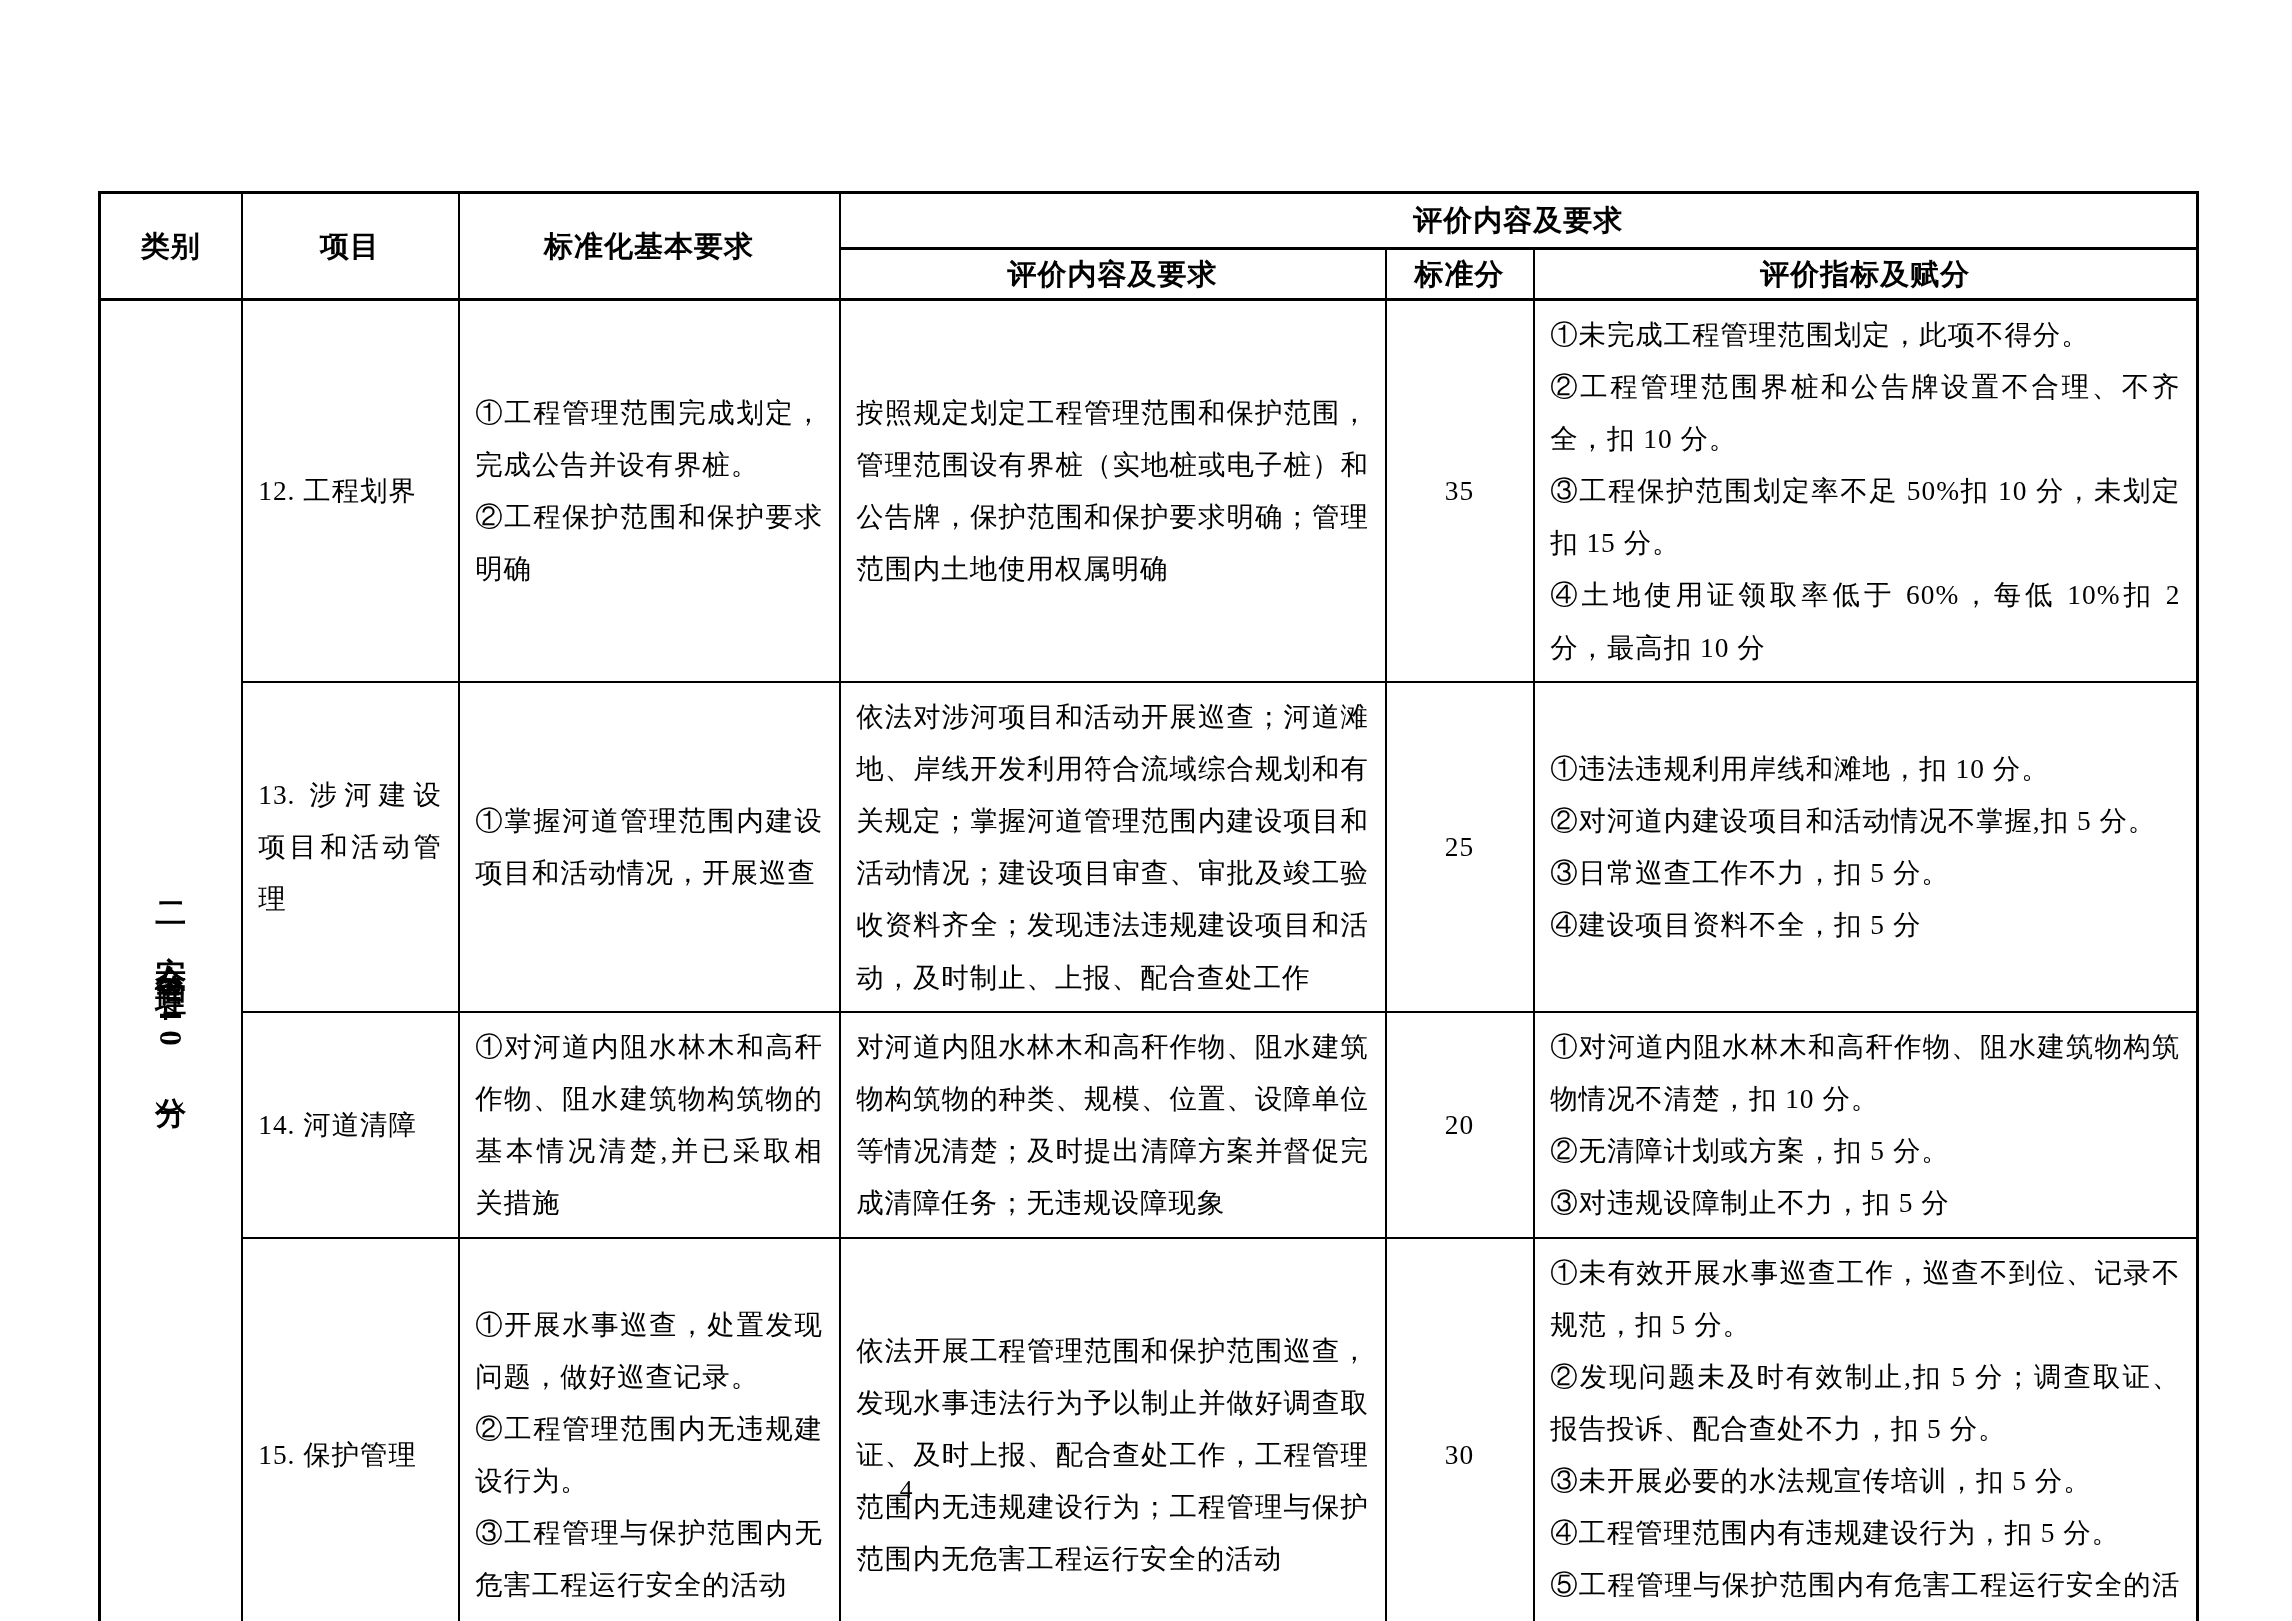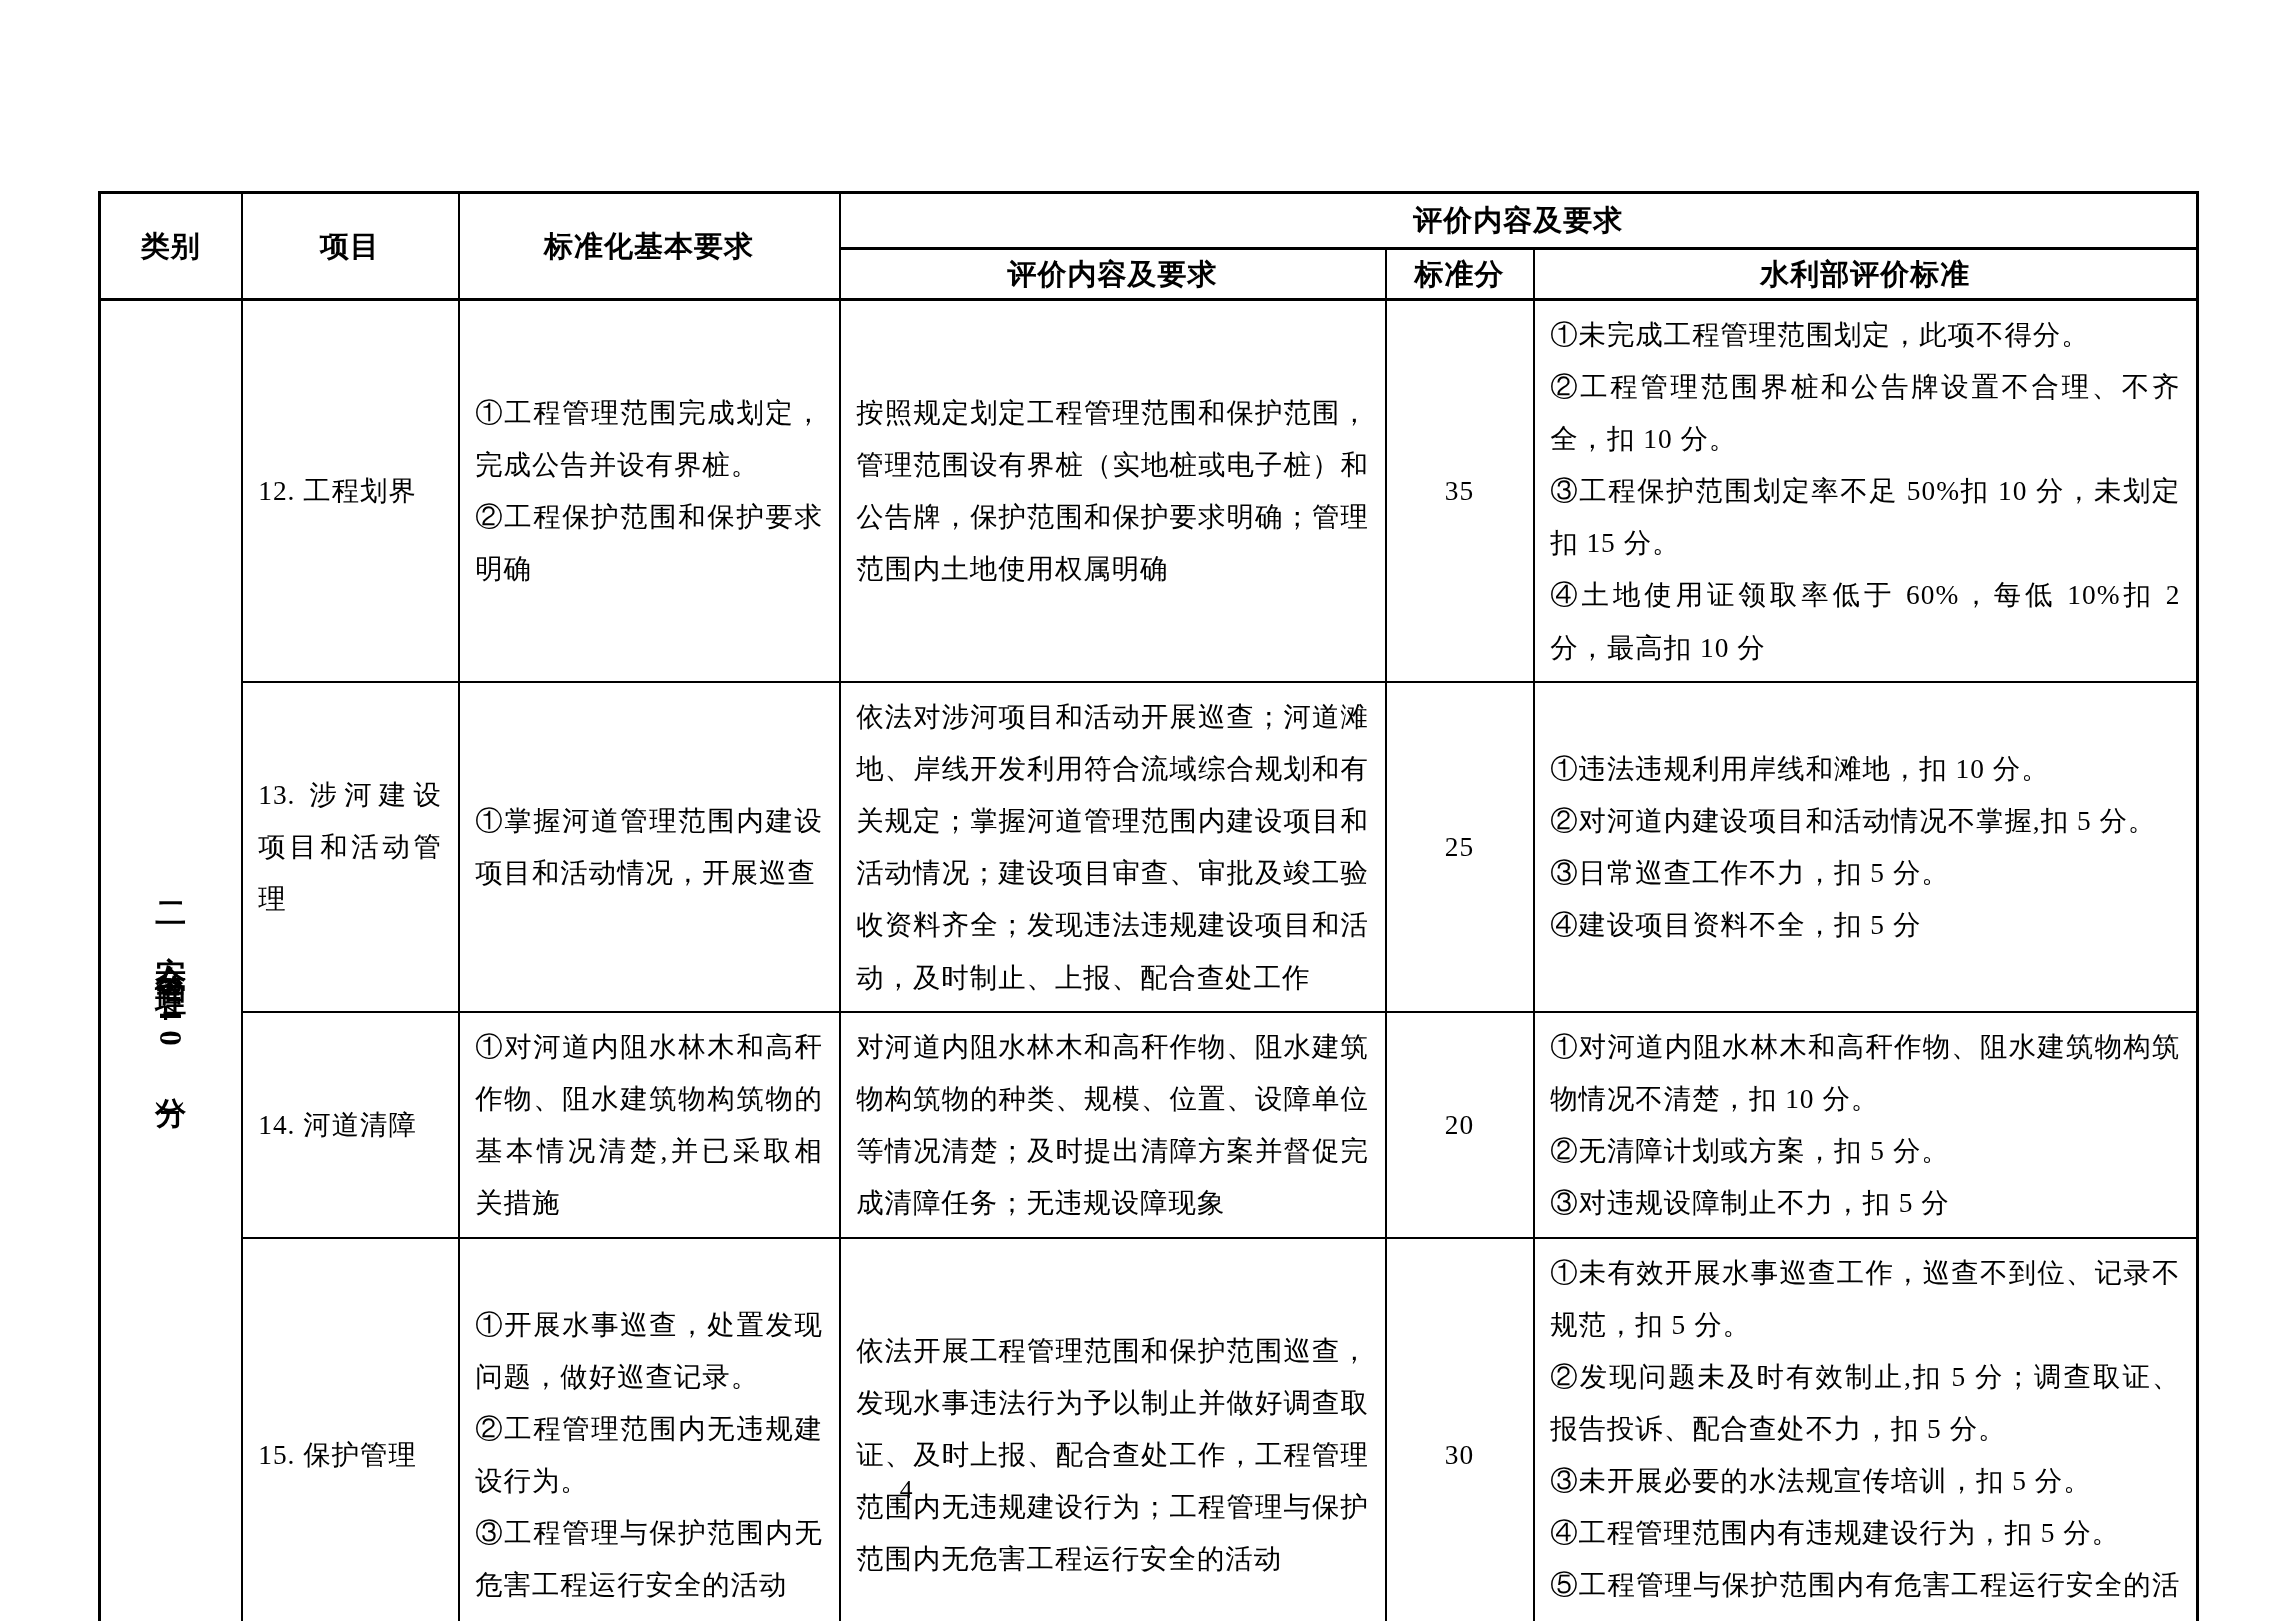--- a/index.html
+++ b/index.html
@@ -110,21 +110,21 @@
     <thead>
       <tr class="top-header" style="height:56px">
         <th rowspan="2">类别</th>
         <th rowspan="2">项目</th>
         <th rowspan="2">标准化基本要求</th>
         <th colspan="3">评价内容及要求</th>
       </tr>
       <tr class="sub-header" style="height:47px">
         <th>评价内容及要求</th>
         <th>标准分</th>
-        <th>水利部评价标准</th>
+        <th>评价指标及赋分</th>
       </tr>
     </thead>
     <tbody>
       <tr style="height:326px">
         <td rowspan="4" class="cell-category">
           <div class="vertical-label">二　安全管理（340 分）</div>
         </td>
         <td class="cell-project">12. 工程划界</td>
         <td class="cell-basic">①工程管理范围完成划定，完成公告并设有界桩。
 ②工程保护范围和保护要求明确</td>

